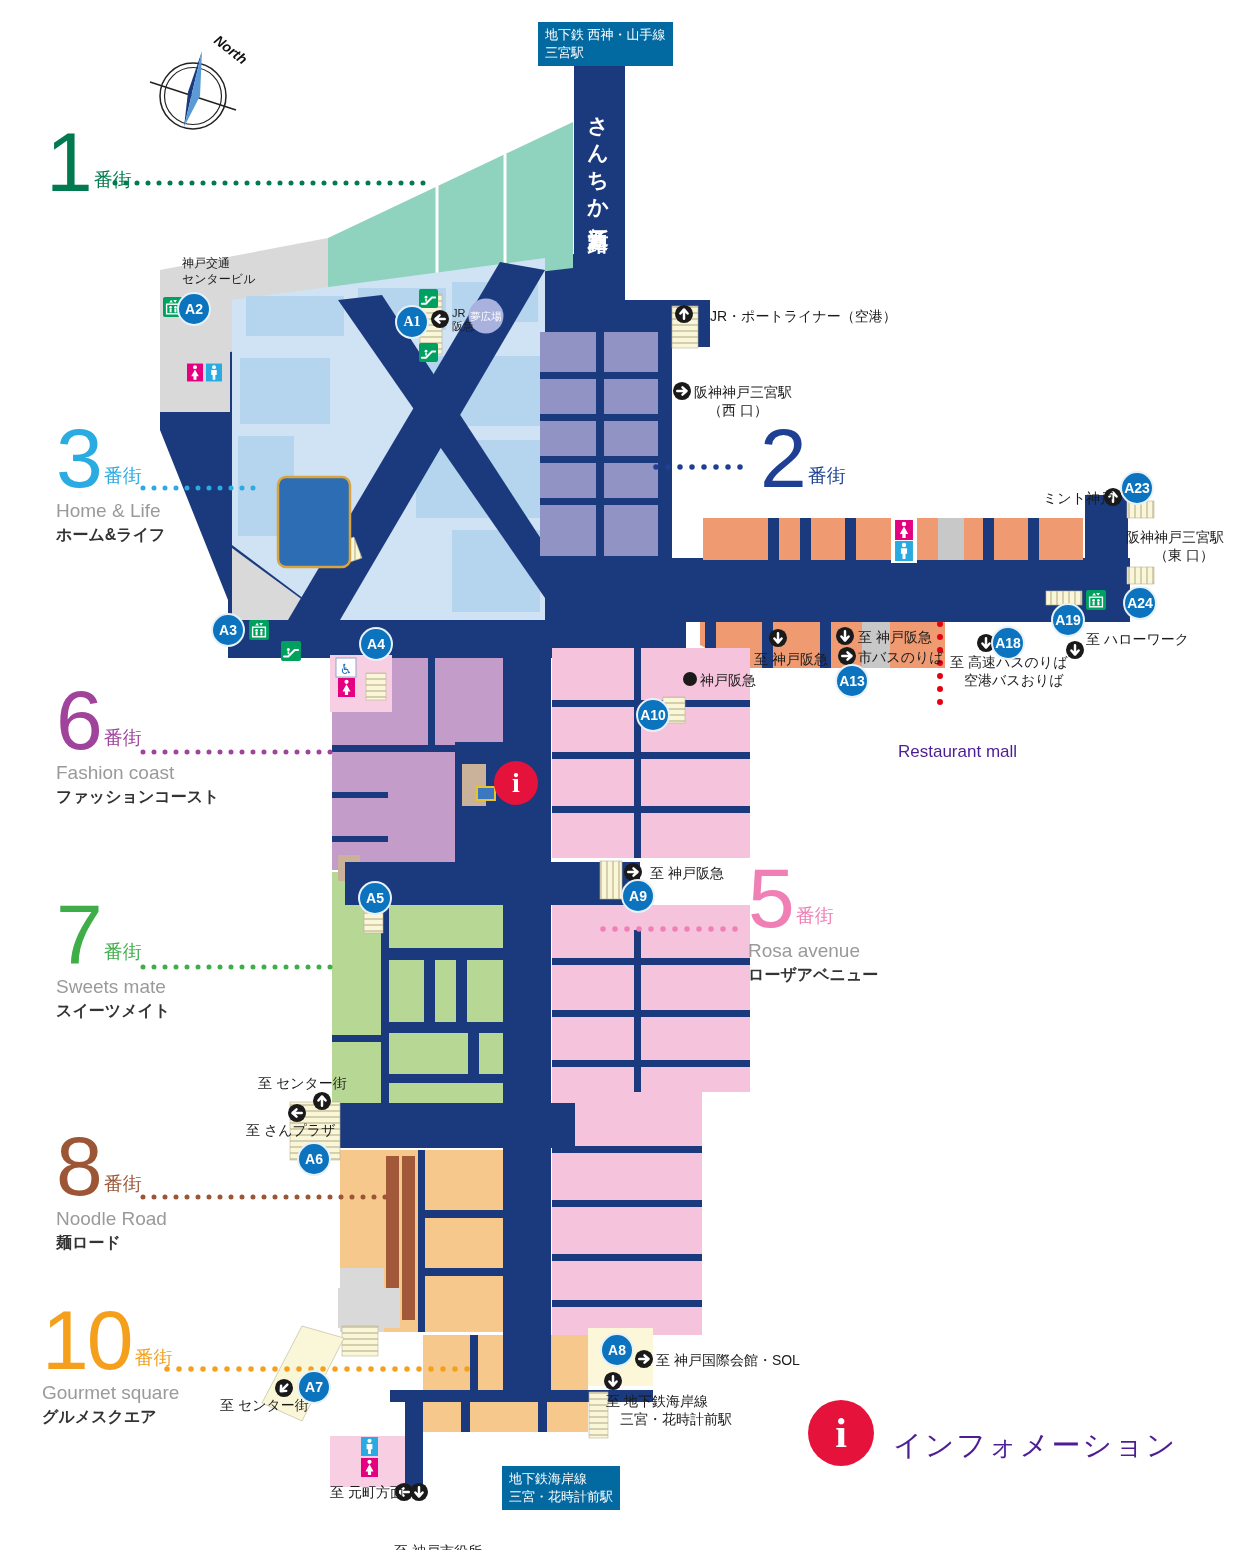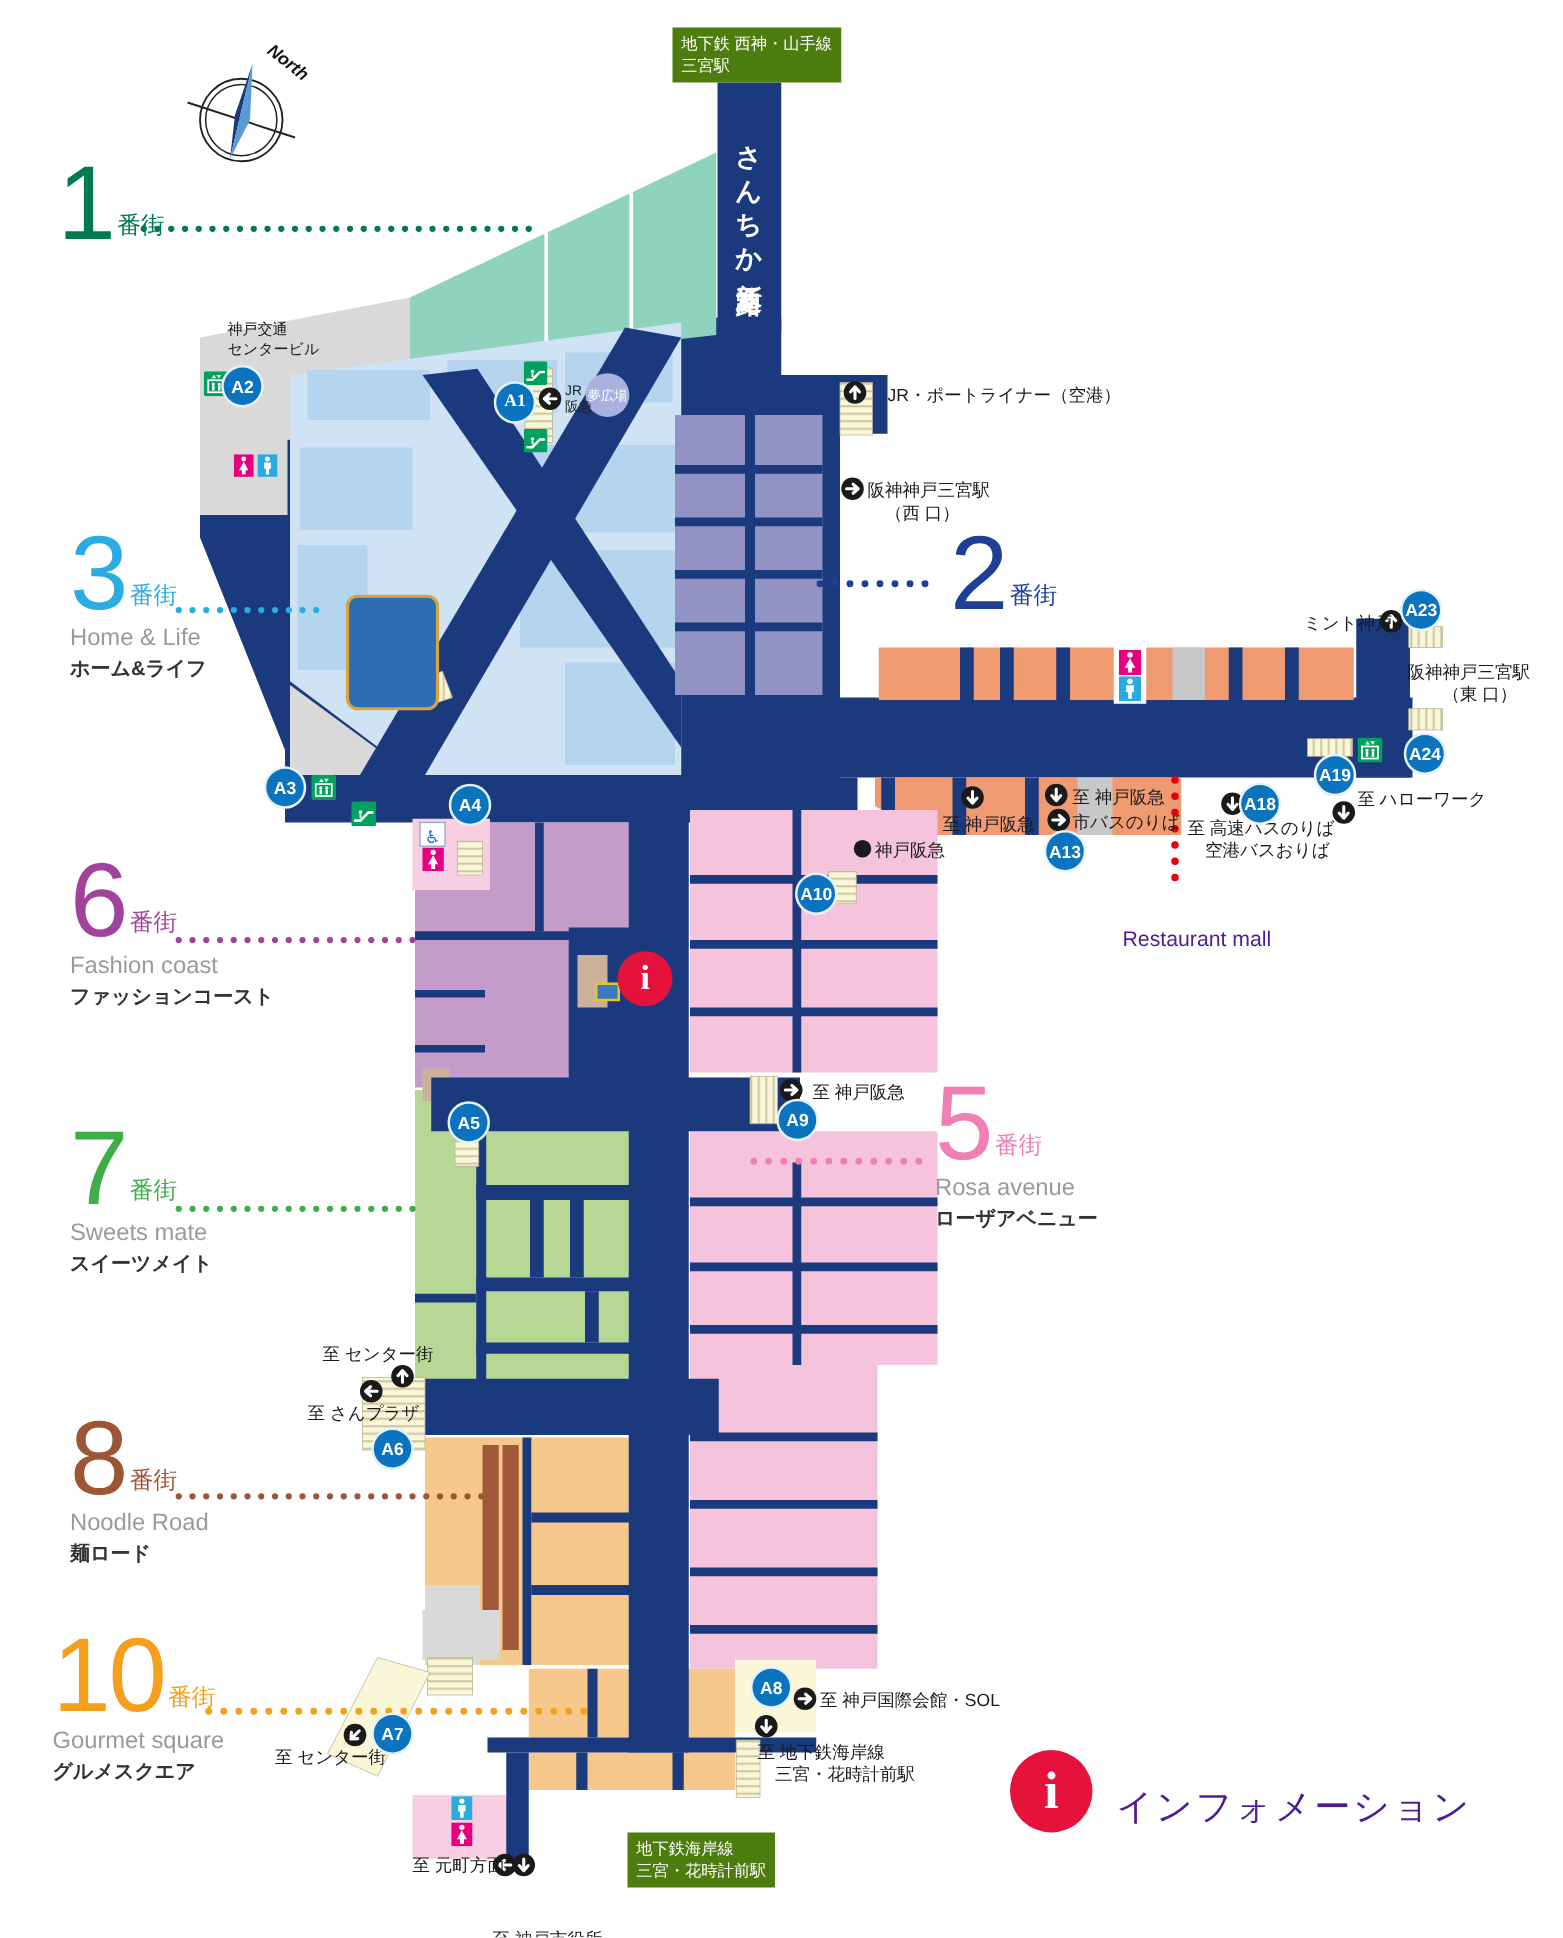--- a/index.html
+++ b/index.html
@@ -2,21 +2,21 @@
 <html><head>
 <meta charset="utf-8">
 <style>
   html,body{margin:0;padding:0;background:#fff;}
   .stage{position:relative;width:1250px;height:1550px;background:#fff;overflow:hidden;
          font-family:"Liberation Sans","DejaVu Sans",sans-serif;color:#222;}
   .stage svg.base{position:absolute;left:0;top:0;}
   .lbl{position:absolute;font-size:14px;line-height:1.3;white-space:nowrap;color:#1a1a1a;}
   .pre{white-space:pre;}
   .sm{font-size:12px;}
-  .gbox{position:absolute;background:#4d7c0f;color:#fff;font-size:13px;line-height:1.4;
+  .gbox{position:absolute;background:#0369a1;color:#fff;font-size:13px;line-height:1.4;
         padding:4px 7px;white-space:pre;}
   .vtext{position:absolute;writing-mode:vertical-rl;text-orientation:upright;color:#fff;
          font-size:21px;font-weight:bold;letter-spacing:3px;}
   .badge{position:absolute;width:34px;height:34px;border-radius:50%;background:#0c74bf;
          border:2px solid rgba(255,255,255,.9);color:#fff;font-size:14px;font-weight:bold;
          display:flex;align-items:center;justify-content:center;
          transform:translate(-50%,-50%);box-sizing:border-box;}
   .district{position:absolute;}
   .d-row{display:flex;align-items:flex-end;}
   .d-num{font-size:84px;line-height:.82;letter-spacing:-2px;}

